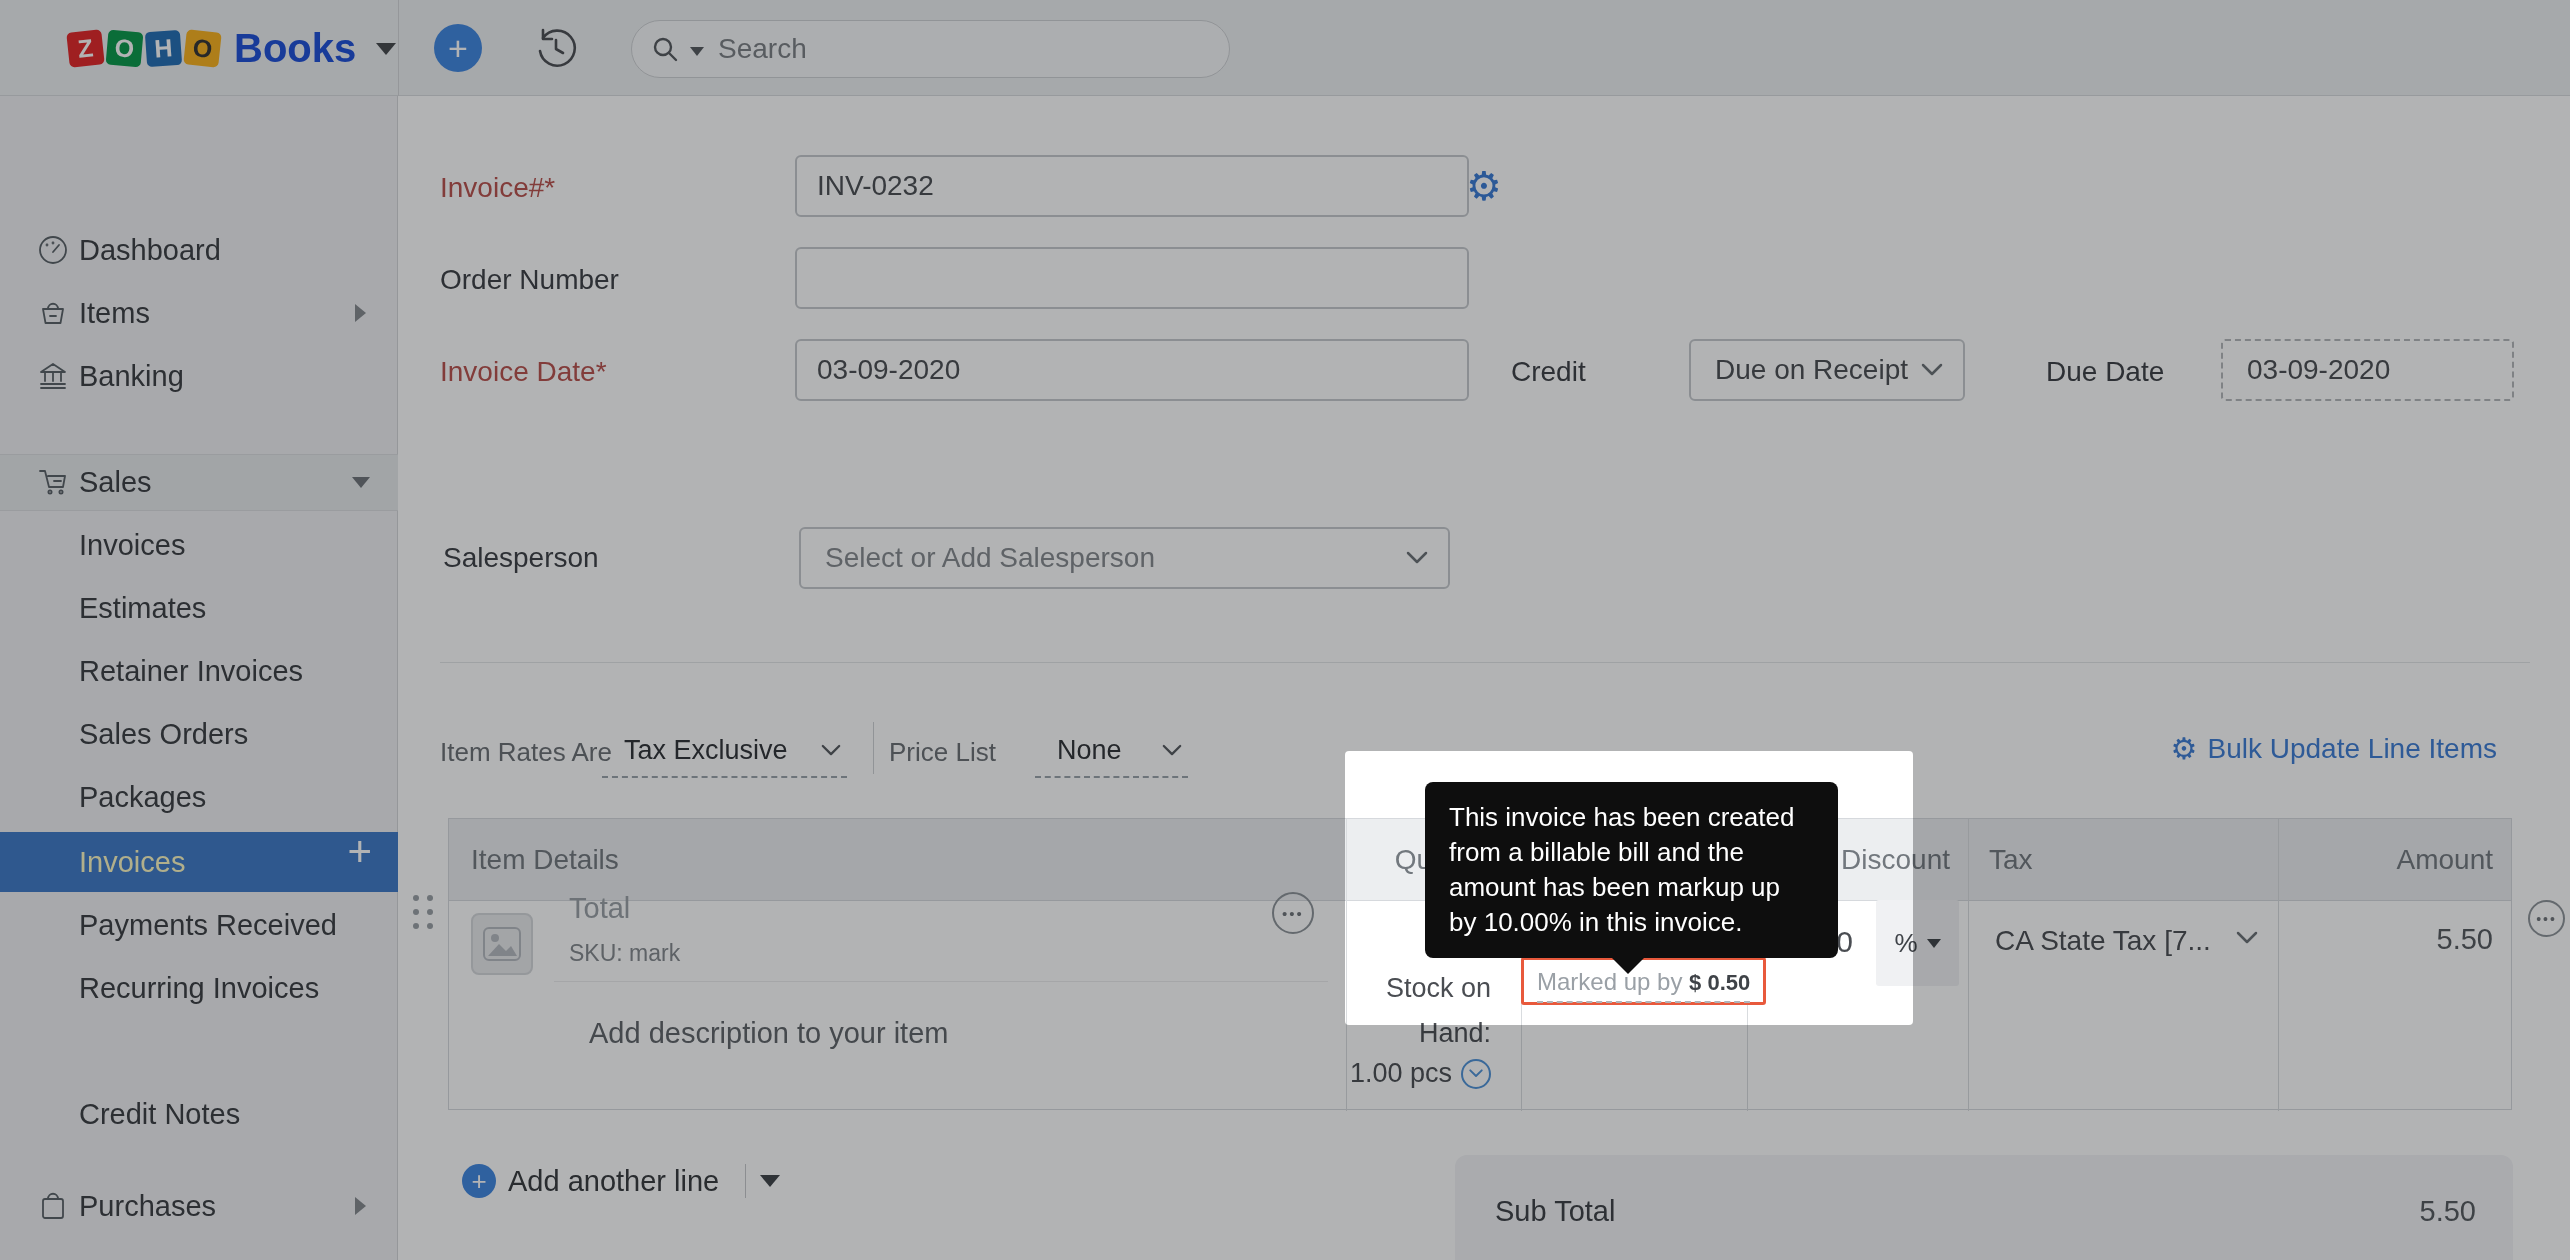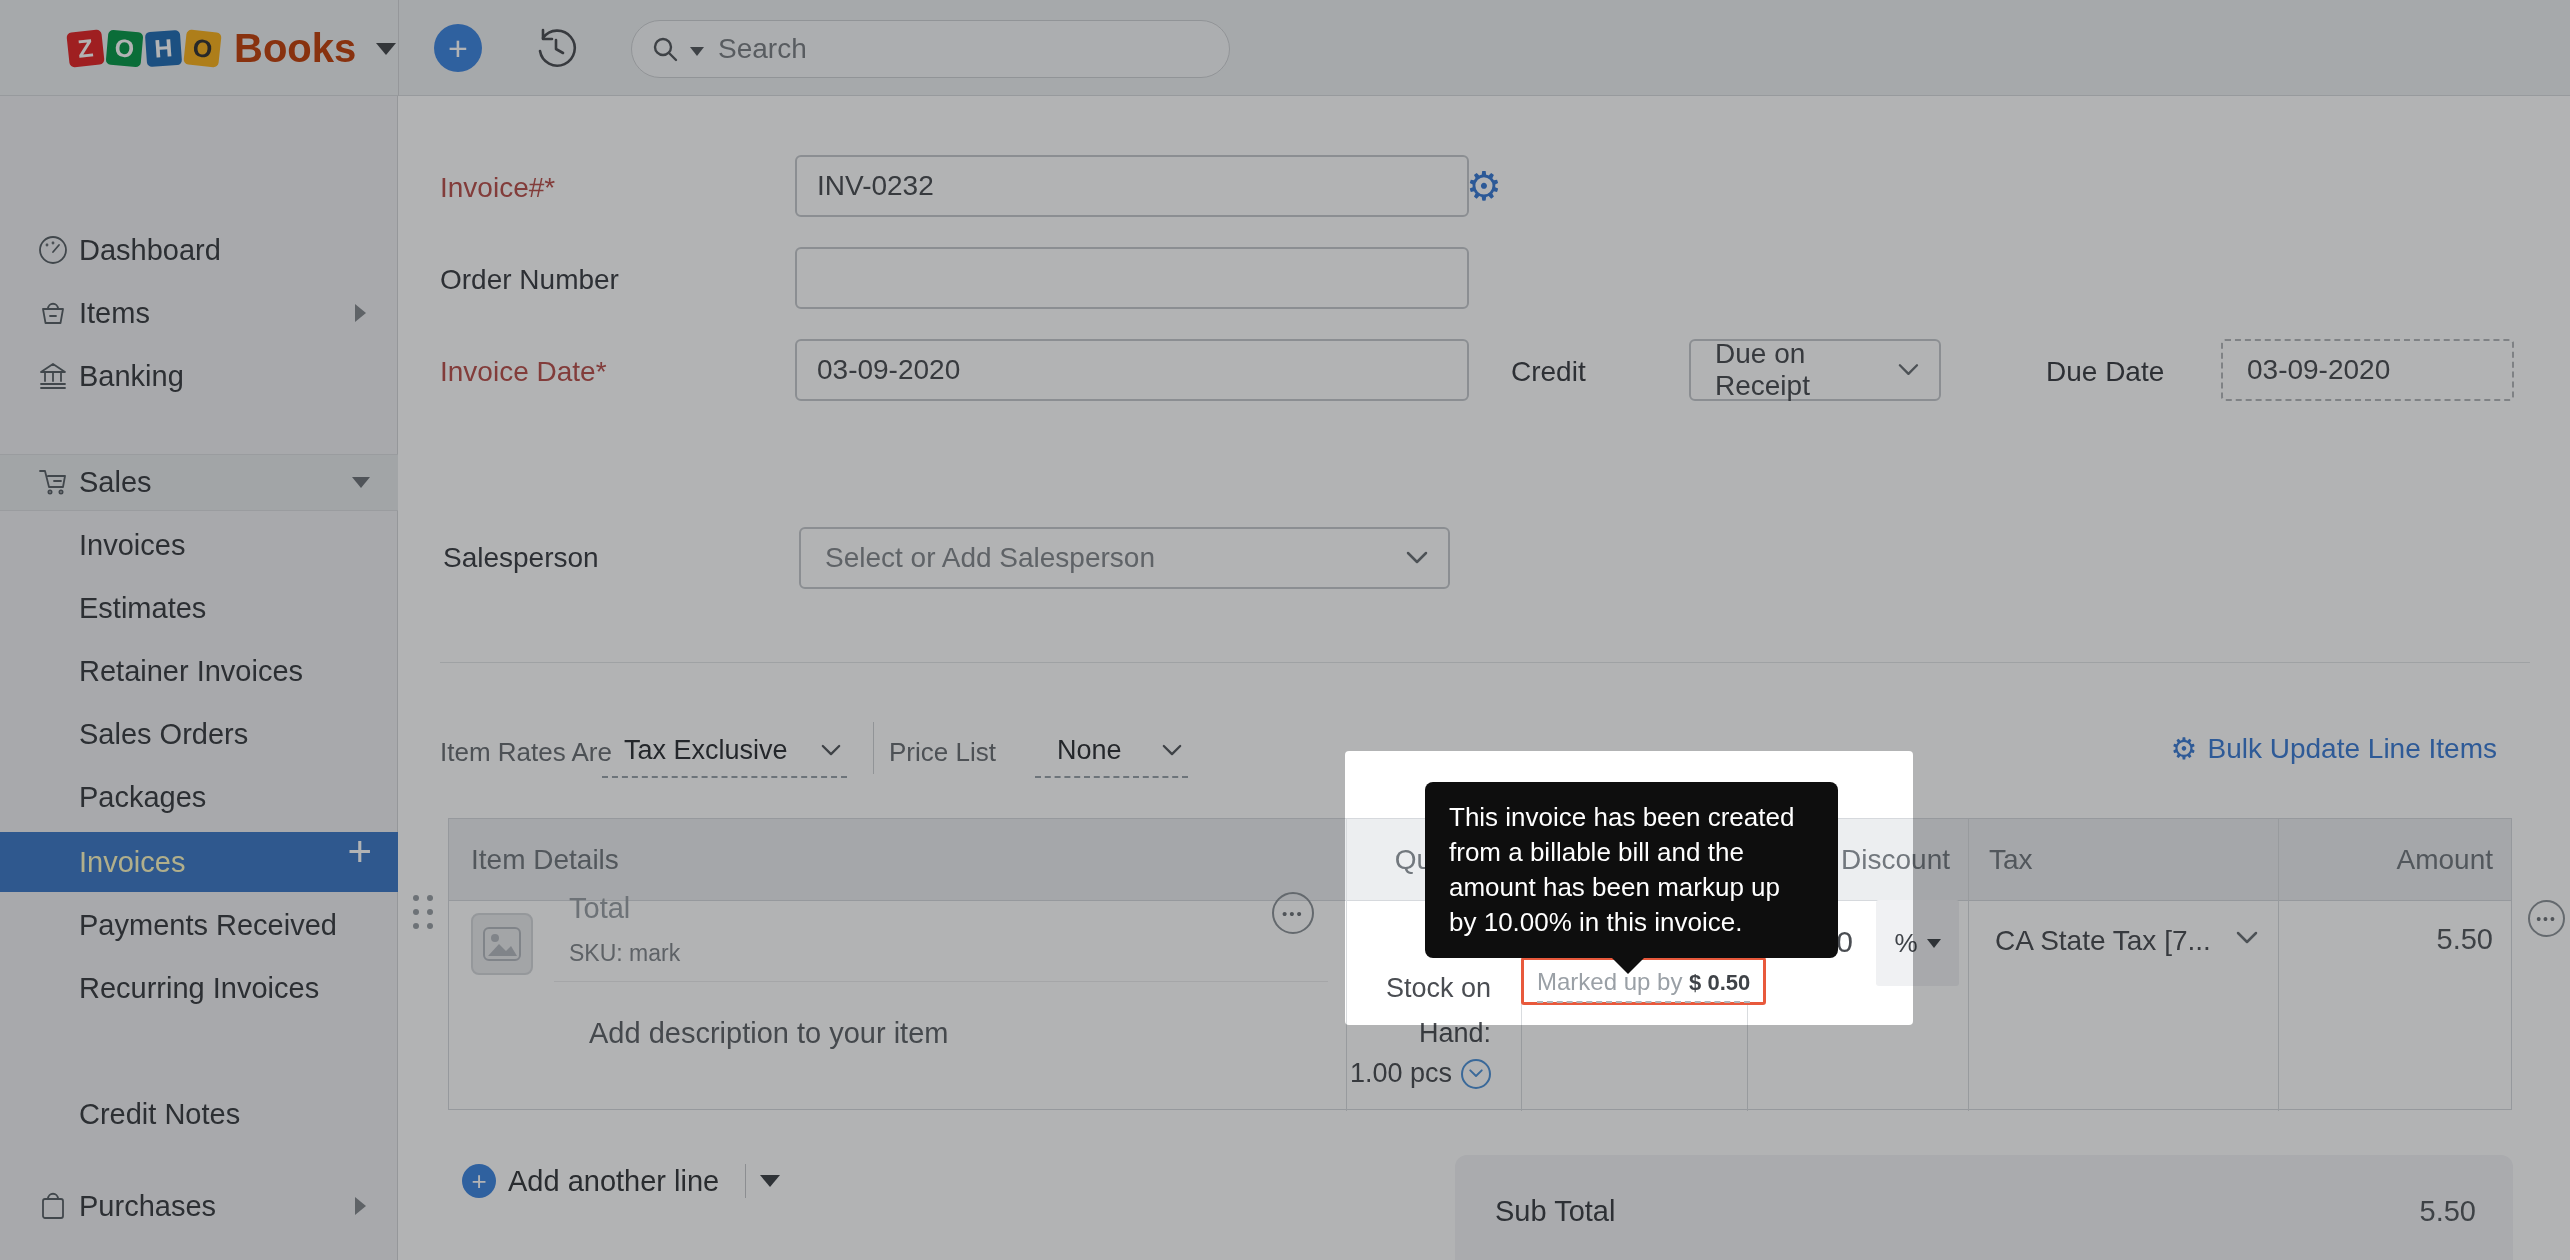--- a/index.html
+++ b/index.html
@@ -9,21 +9,21 @@
 
   
   .topbar { position:absolute; left:0; top:0; width:2570px; height:96px; background:#eef0f2; border-bottom:1px solid #d8dadd; }
   .topbar-divider { position:absolute; left:398px; top:0; width:1px; height:96px; background:#d4d6d9; }
   .logo { position:absolute; left:68px; top:26px; display:flex; align-items:center; gap:4px; }
   .logo-box { display:inline-flex; width:35px; height:35px; border-radius:5px; align-items:center; justify-content:center; color:#fff; font-weight:bold; font-size:25px; }
   .logo-box.b0 { background:var(--logo-red); transform:rotate(-6deg); }
   .logo-box.b1 { background:var(--logo-green); transform:rotate(5deg); }
   .logo-box.b2 { background:var(--logo-blue); transform:rotate(-4deg); }
   .logo-box.b3 { background:var(--logo-yellow); color:#333; transform:rotate(6deg); }
-  .logo-suffix { margin-left:10px; font-size:40px; font-weight:bold; color:#c2410c; }
+  .logo-suffix { margin-left:10px; font-size:40px; font-weight:bold; color:#1d4ed8; }
   .caret-down { width:0; height:0; border-left:10px solid transparent; border-right:10px solid transparent; border-top:12px solid #55595e; }
   .caret-down.sm { border-left-width:7px; border-right-width:7px; border-top-width:9px; }
   .logo .caret-down { margin-left:16px; border-top-color:#44474b; }
   .quick-add { position:absolute; left:434px; top:24px; width:48px; height:48px; border-radius:50%; background:var(--accent-blue); color:#fff; font-size:34px; display:flex; align-items:center; justify-content:center; }
   .history-btn { position:absolute; left:534px; top:26px; width:44px; height:44px; }
   .searchbar { position:absolute; left:631px; top:20px; width:599px; height:58px; background:#f7f8f9; border:1px solid #cfd2d5; border-radius:29px; display:flex; align-items:center; padding:0 18px; }
   .searchbar input { border:none; outline:none; background:transparent; font-size:28px; color:#55595e; width:420px; font-family:"Liberation Sans", sans-serif; }
   .searchbar input::placeholder { color:#7b7f84; }
   .search-caret { margin:4px 14px 0 10px; }
 
@@ -226,21 +226,21 @@
   <input class="tb-input" style="left: 795px; top: 155px;" value="INV-0232">
   <span class="gear-icon" style="left:1466px; top:166px;">⚙</span>
 
   <span class="field-label" style="left:440px; top:264px;">Order Number</span>
   <input class="tb-input" style="left: 795px; top: 247px;" value="">
 
   <span class="field-label required" style="left:440px; top:356px;">Invoice Date*</span>
   <input class="tb-input" style="left: 795px; top: 339px;" value="03-09-2020">
 
   <span class="field-label" style="left:1511px; top:356px;">Credit</span>
-  <div class="selectbox" style="left:1689px; top:339px; width:252px;">
+  <div class="selectbox" style="left:1689px; top:339px; width:276px;">
     <span>Due on Receipt</span>
     <svg class="stroke-ic" width="22" height="14" viewBox="0 0 22 14" style="stroke:#6b7075;stroke-width:2.5">
         <polyline points="2,2 11,11 20,2"></polyline>
       </svg>
   </div>
 
   <span class="field-label" style="left:2046px; top:356px;">Due Date</span>
   <input class="dashed-input" style="left: 2221px; top: 339px;" value="03-09-2020">
 
   <span class="field-label" style="left:443px; top:542px;">Salesperson</span>

